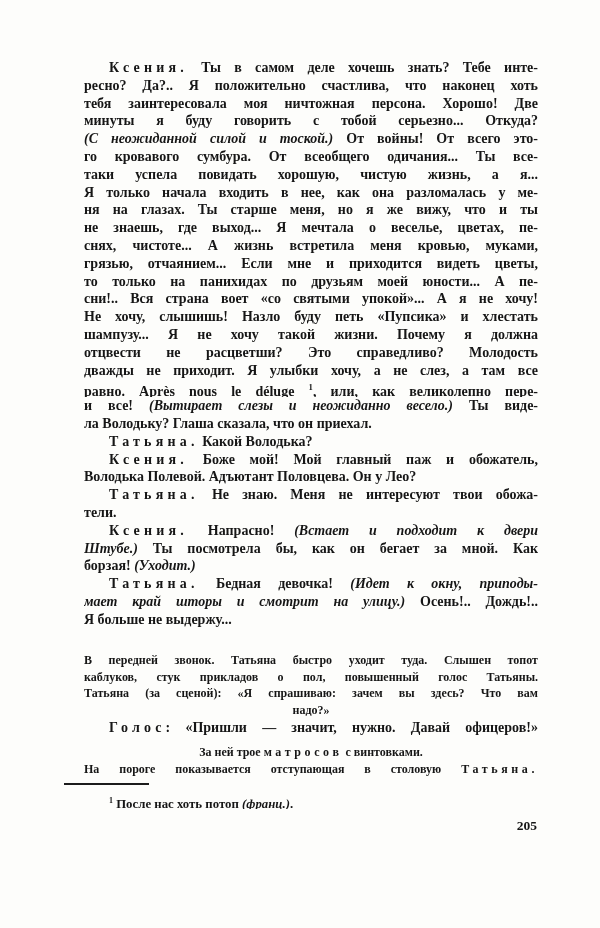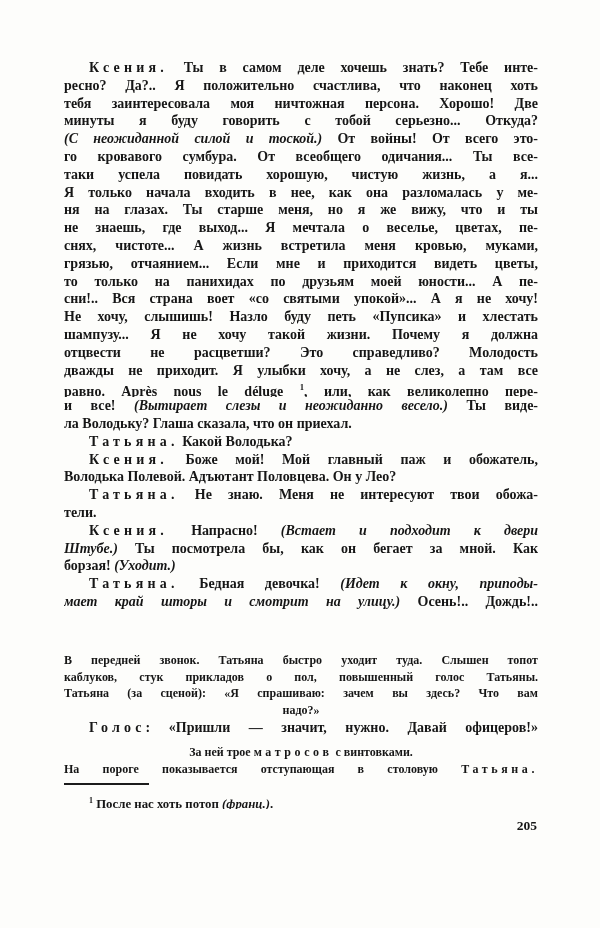--- a/index.html
+++ b/index.html
@@ -24,20 +24,21 @@
   }
   .main  { top: 59px; }
   .note  { top: 652px; }
   .voice { top: 719px; }
   .stage { top: 744px; }
   .fnote { top: 792px; }
   .ln {
     text-align: justify;
     text-align-last: justify;
     overflow: hidden;
+    margin-left: 20px;
   }
   .main .ln, .voice .ln {
     font-size: 14px;
     line-height: 17.8px;
     height: 17.8px;
   }
   .note .ln, .stage .ln {
     font-size: 12px;
     line-height: 16.6px;
     height: 16.6px;
@@ -105,20 +106,21 @@
       <div class="ln a-l ind"><span class="seg-sp">Татьяна.</span><span class="seg-n"> Какой Володька?</span></div>
       <div class="ln a-j ind"><span class="seg-sp">Ксения.</span><span class="seg-n"> Боже мой! Мой главный паж и обожатель,</span></div>
       <div class="ln a-l"><span class="seg-n">Володька Полевой. Адъютант Половцева. Он у Лео?</span></div>
       <div class="ln a-j ind"><span class="seg-sp">Татьяна.</span><span class="seg-n"> Не знаю. Меня не интересуют твои обожа-</span></div>
       <div class="ln a-l"><span class="seg-n">тели.</span></div>
       <div class="ln a-j ind"><span class="seg-sp">Ксения.</span><span class="seg-n"> Напрасно! </span><span class="seg-i">(Встает и подходит к двери</span></div>
       <div class="ln a-j"><span class="seg-i">Штубе.)</span><span class="seg-n"> Ты посмотрела бы, как он бегает за мной. Как</span></div>
       <div class="ln a-l"><span class="seg-n">борзая! </span><span class="seg-i">(Уходит.)</span></div>
       <div class="ln a-j ind"><span class="seg-sp">Татьяна.</span><span class="seg-n"> Бедная девочка! </span><span class="seg-i">(Идет к окну, приподы-</span></div>
       <div class="ln a-j"><span class="seg-i">мает край шторы и смотрит на улицу.)</span><span class="seg-n"> Осень!.. Дождь!..</span></div>
+      <div class="ln a-l"><span class="seg-n">Я больше не выдержу...</span></div>
     </div>
   <div class="block note">
       <div class="ln a-j"><span class="seg-n">В передней звонок. Татьяна быстро уходит туда. Слышен топот</span></div>
       <div class="ln a-j"><span class="seg-n">каблуков, стук прикладов о пол, повышенный голос Татьяны.</span></div>
       <div class="ln a-j"><span class="seg-n">Татьяна (за сценой): «Я спрашиваю: зачем вы здесь? Что вам</span></div>
       <div class="ln a-c"><span class="seg-n">надо?»</span></div>
     </div>
   <div class="block voice">
       <div class="ln a-j ind"><span class="seg-sp">Голос</span><span class="seg-n">: «Пришли — значит, нужно. Давай офицеров!»</span></div>
     </div>

